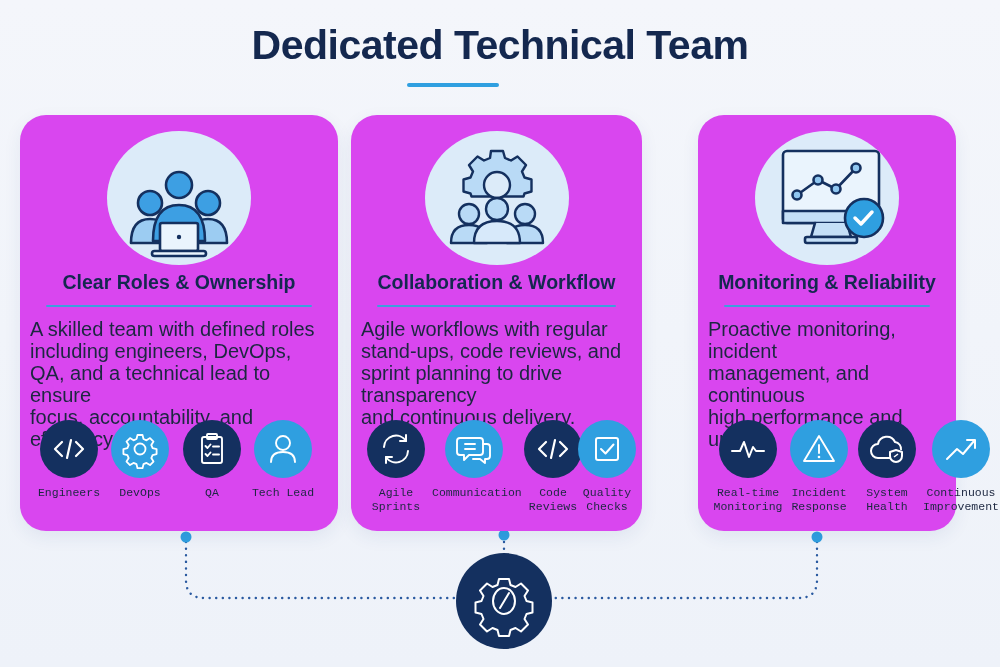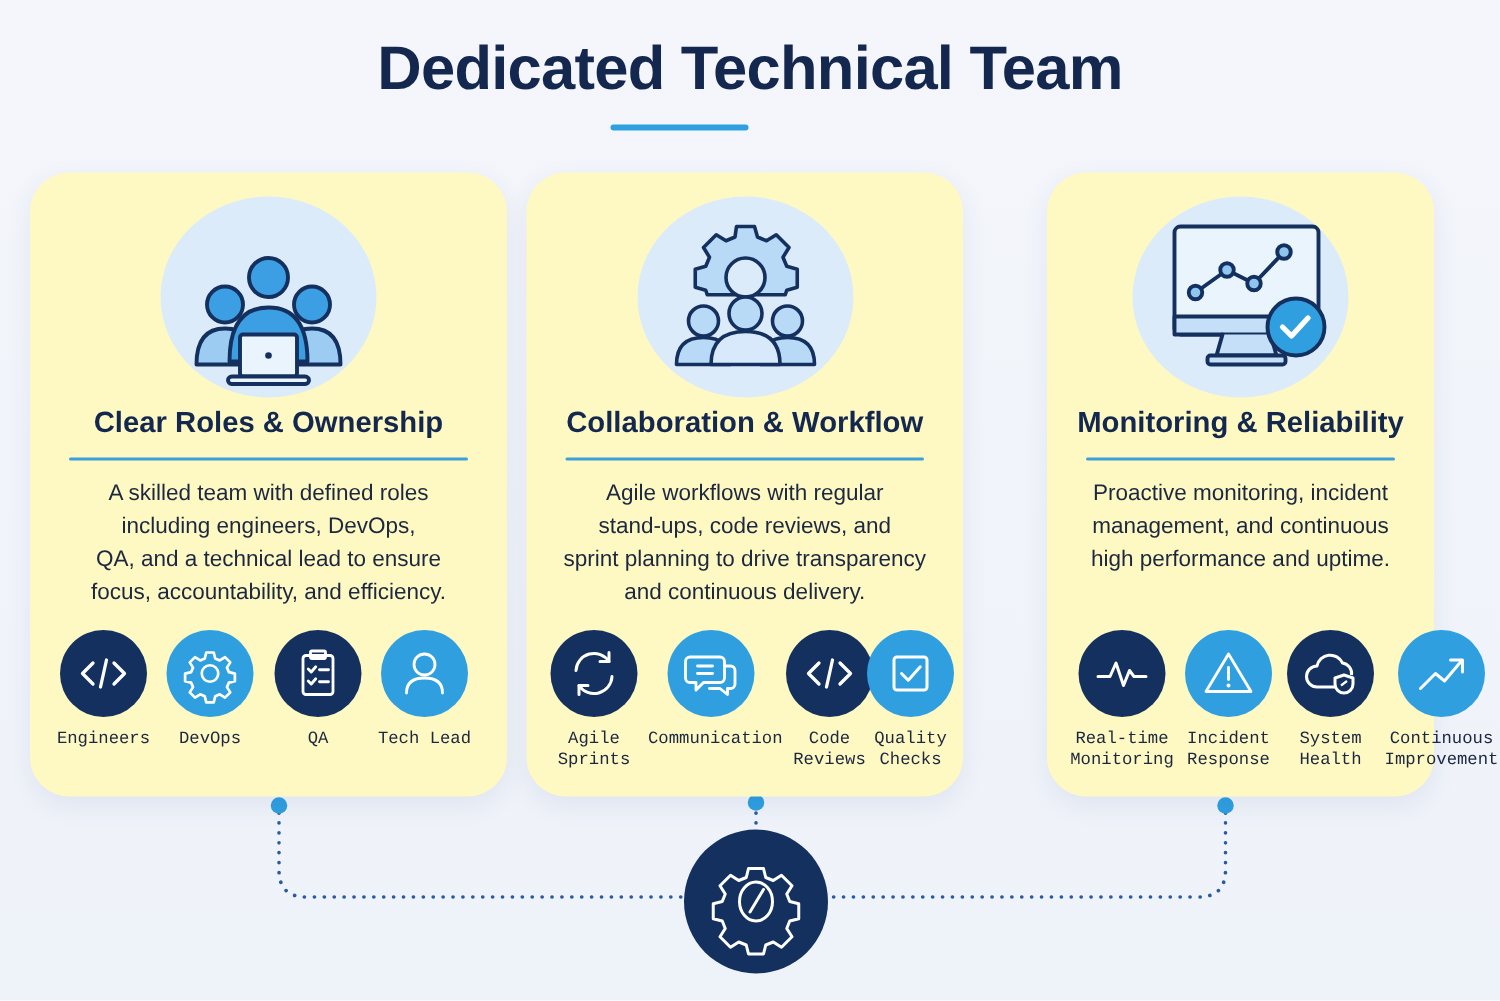--- a/index.html
+++ b/index.html
@@ -14,21 +14,21 @@
     position: absolute; top: 22px; left: 0; width: 1000px;
     text-align: center; font-size: 41px; font-weight: bold;
     color: #14284f; letter-spacing: -0.5px;
   }
   .title-underline {
     position: absolute; top: 83px; left: 407px; width: 92px; height: 4px;
     border-radius: 2px; background: #2f9fe0;
   }
   .card {
     position: absolute; top: 115px; height: 416px;
-    background: #fef9c3; border-radius: 26px;
+    background: #d946ef; border-radius: 26px;
     box-shadow: 0 6px 18px rgba(40,70,130,0.08);
   }
   .card.c1 { left: 20px; width: 318px; }
   .card.c2 { left: 351px; width: 291px; }
   .card.c3 { left: 698px; width: 258px; }
   .hero {
     position: absolute; top: 16px; left: 50%; margin-left: -72px;
     width: 144px; height: 134px; border-radius: 50%;
     background: #dcebf9;
   }
@@ -36,21 +36,21 @@
   .card-title {
     position: absolute; top: 156px; left: 0; width: 100%;
     text-align: center; font-size: 19.5px; font-weight: bold; color: #14284f;
   }
   .card-rule {
     position: absolute; top: 190px; left: 26px; right: 26px; height: 2px;
     background: #3ca0dc; border-radius: 1px;
   }
   .card-desc {
     position: absolute; top: 203px; left: 10px; right: 10px;
-    text-align: center; font-size: 15px; line-height: 22px; color: #1c2740;
+    font-size: 20px; line-height: 22px; color: #1c2740;
   }
   .card-desc span { display: block; }
   .roles {
     position: absolute; top: 305px; left: 0; width: 100%;
   }
   .role {
     position: absolute; top: 0; width: 84px; margin-left: -42px; text-align: center;
   }
   .role .disc {
     width: 58px; height: 58px; border-radius: 50%; margin: 0 auto;

